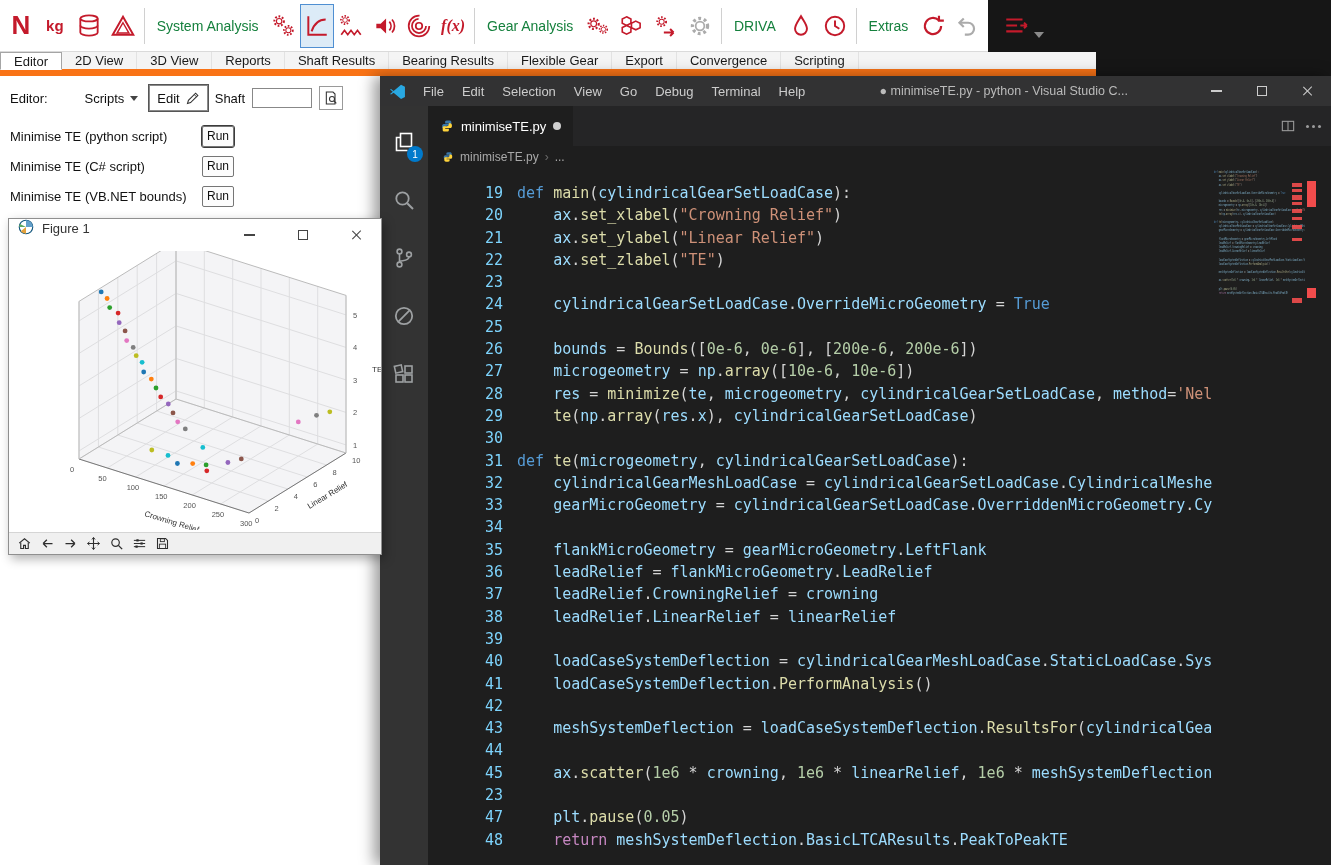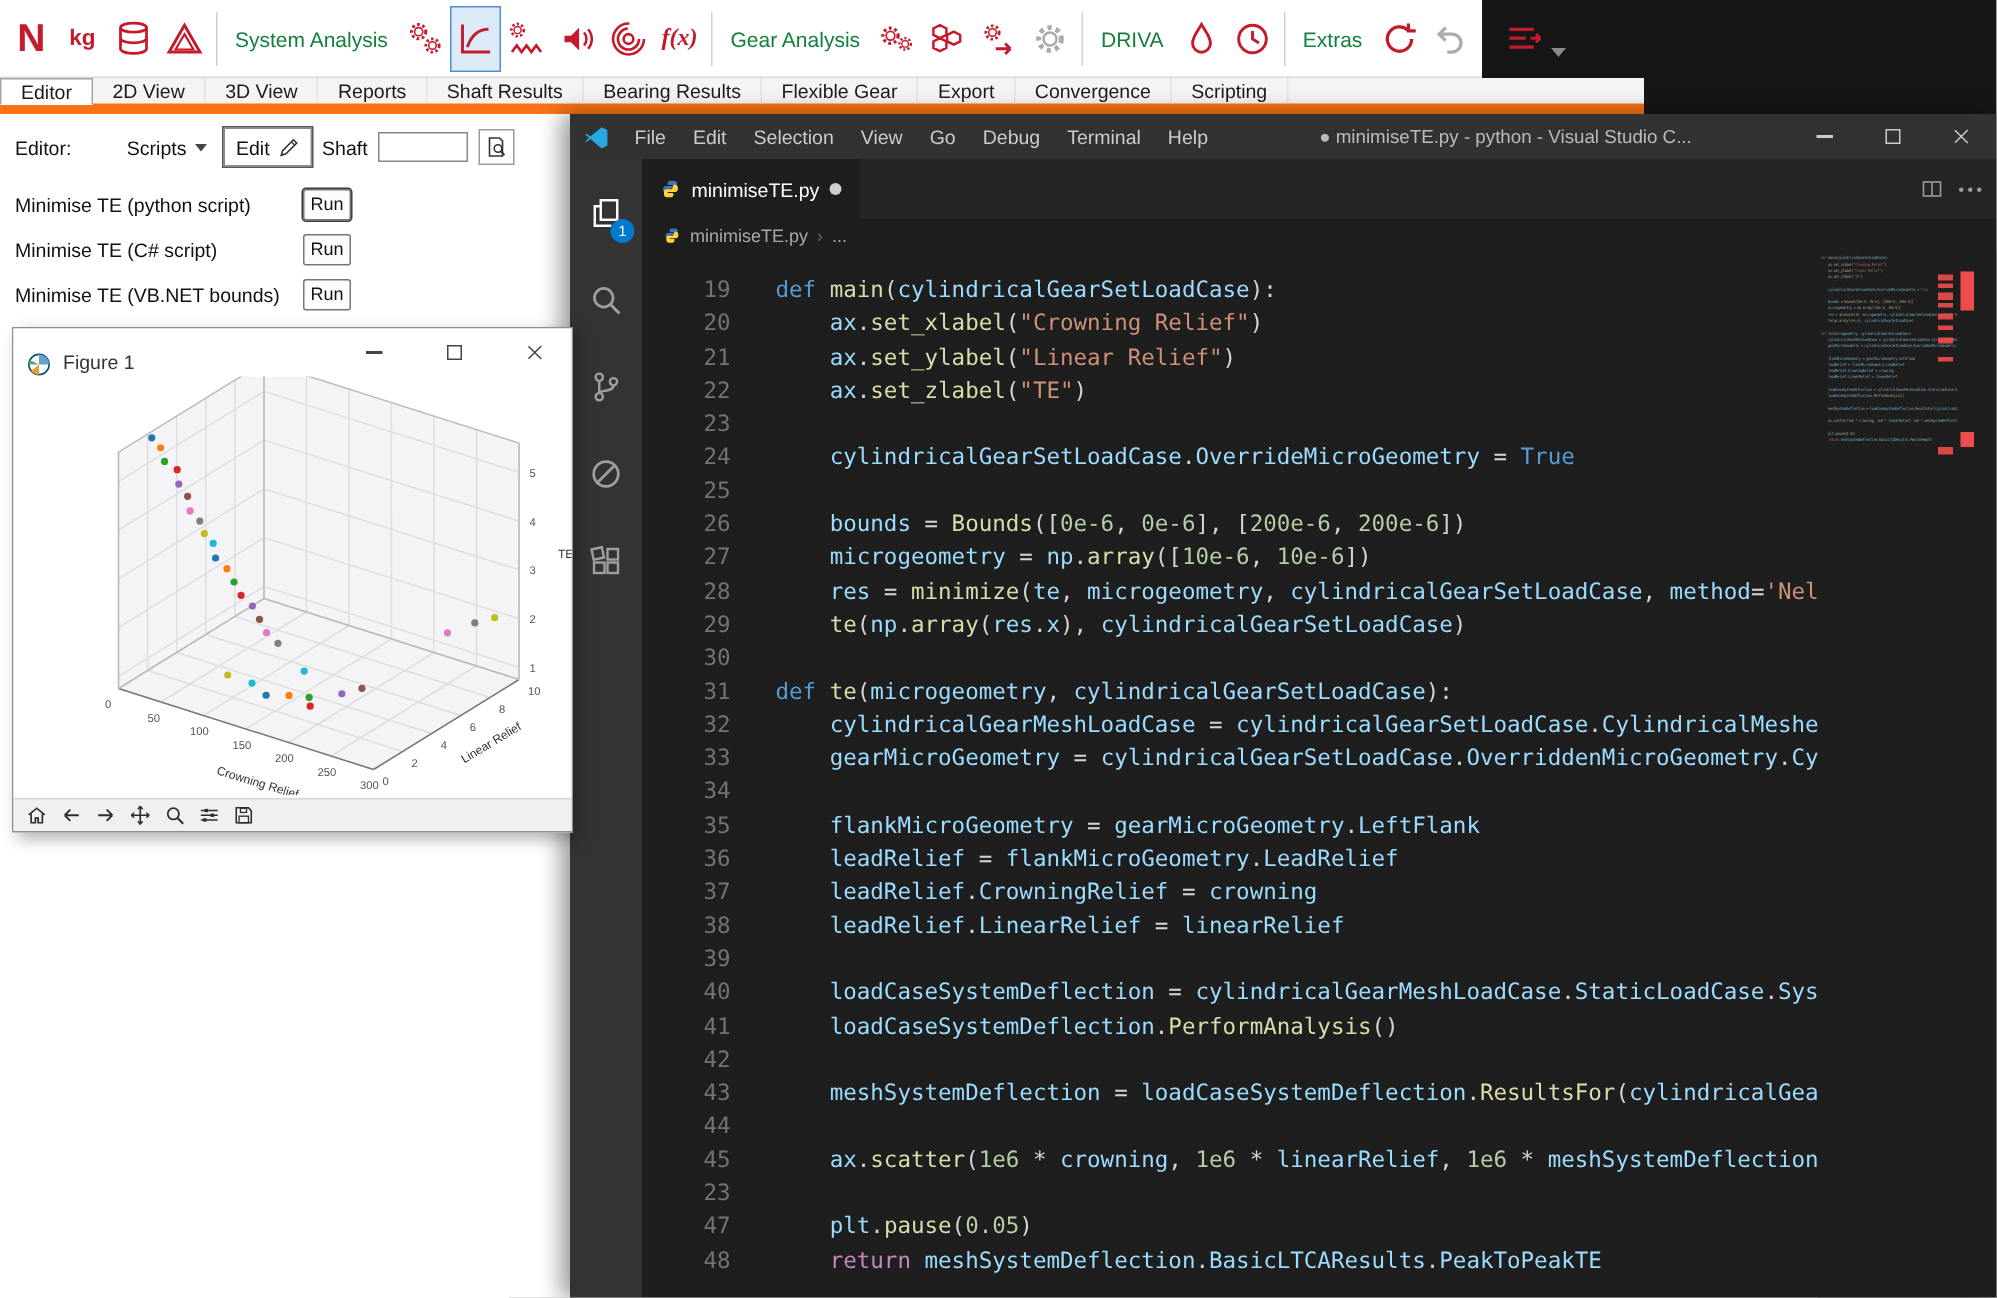--- a/index.html
+++ b/index.html
@@ -56,21 +56,21 @@
   #script-list { margin-top:4px; }
   .script-row { display:flex; align-items:center; height:30px; padding-left:10px; font-size:13px; color:#111; }
   .script-label { width:192px; }
   .run-btn { width:32px; height:21px; font-size:12px; border:1px solid #767676; background:#fcfcfc;
              border-radius:2px; display:grid; place-items:center; color:#111; cursor:pointer; }
   .run-btn.focused { outline:1px solid #3c3c3c; }
 
   
   #figure-window { position:absolute; left:8px; top:218px; width:374px; height:337px; background:#fff;
                    border:1px solid #8f8f8f; box-shadow:3px 4px 10px rgba(0,0,0,.3); z-index:10; }
-  .fig-titlebar { height:32px; position:relative; display:flex; align-items:flex-start; padding:15px 8px;
+  .fig-titlebar { height:32px; position:relative; display:flex; align-items:flex-end; padding:15px 8px;
                   background:#fff; }
   .fig-titlebar .applogo { width:18px; height:18px; }
   #fig-title { font-size:13px; color:#333; margin-left:7px; }
   .fig-btn { position:absolute; width:28px; height:22px; top:5px; display:grid; place-items:center;
              color:#444; background:transparent; border:none; cursor:pointer; }
   #fig-min { left:226px; } #fig-max { left:280px; } #fig-close { left:334px; }
   .glyph-min { width:11px; height:1.5px; background:currentColor; }
   .glyph-max { width:10px; height:10px; border:1.3px solid currentColor; }
   .glyph-close { position:relative; width:12px; height:12px; }
   .glyph-close::before, .glyph-close::after { content:""; position:absolute; left:5.3px; top:0;
@@ -115,21 +115,21 @@
                   display:flex; flex-direction:column; align-items:center; padding-top:12px; gap:10px; }
   .act-item { width:48px; height:48px; display:grid; place-items:center; position:relative;
               color:#9da0a2; cursor:pointer; }
   .act-item.active { color:#fff; }
   .aicon { width:24px; height:24px; }
   .act-badge { position:absolute; right:5px; bottom:4px; background:#007acc; color:#fff; width:16px;
                height:16px; border-radius:50%; font-size:10px; display:grid; place-items:center; }
 
   #vs-editor { position:absolute; top:92px; left:48px; right:0; bottom:0; background:#1e1e1e;
                overflow:hidden; }
-  #gutter { position:absolute; left:0; top:14px; width:59px; text-align:right; color:#737373;
+  #gutter { position:absolute; left:16px; top:14px; width:59px; text-align:right; color:#7dd3fc;
             font:15px/22.3px "DejaVu Sans Mono", monospace; }
   #code-content { position:absolute; left:89px; top:14px; width:695px; white-space:pre;
                   font:15px/22.3px "DejaVu Sans Mono", monospace; color:#d4d4d4; overflow:hidden; }
   .cl { height:22.3px; white-space:pre; }
   .tok-k  { color:#569cd6; }
   .tok-kc { color:#c586c0; }
   .tok-f  { color:#dcdcaa; }
   .tok-v  { color:#9cdcfe; }
   .tok-s  { color:#ce9178; }
   .tok-n  { color:#b5cea8; }

